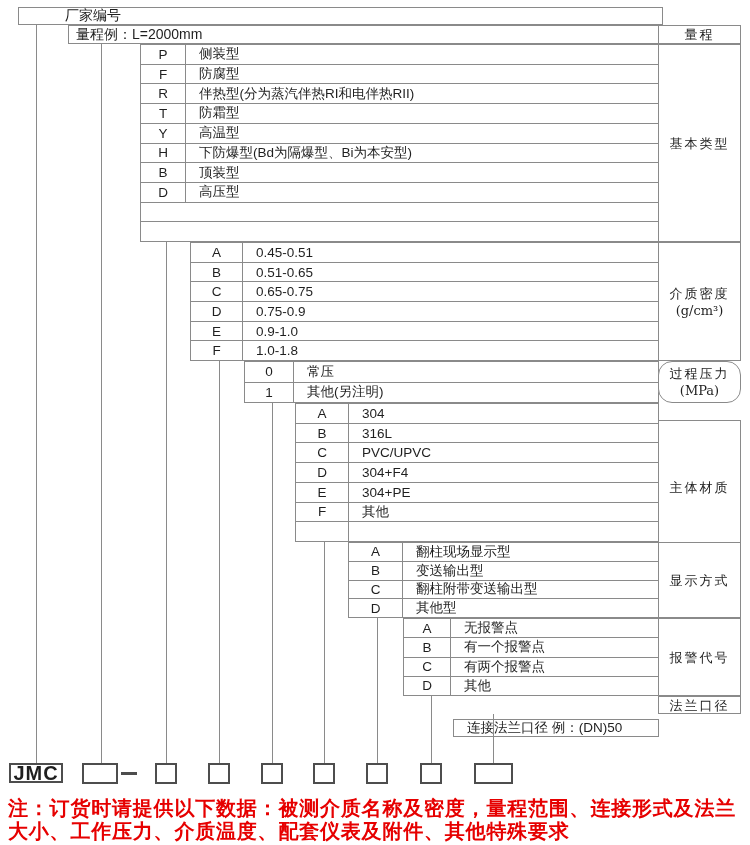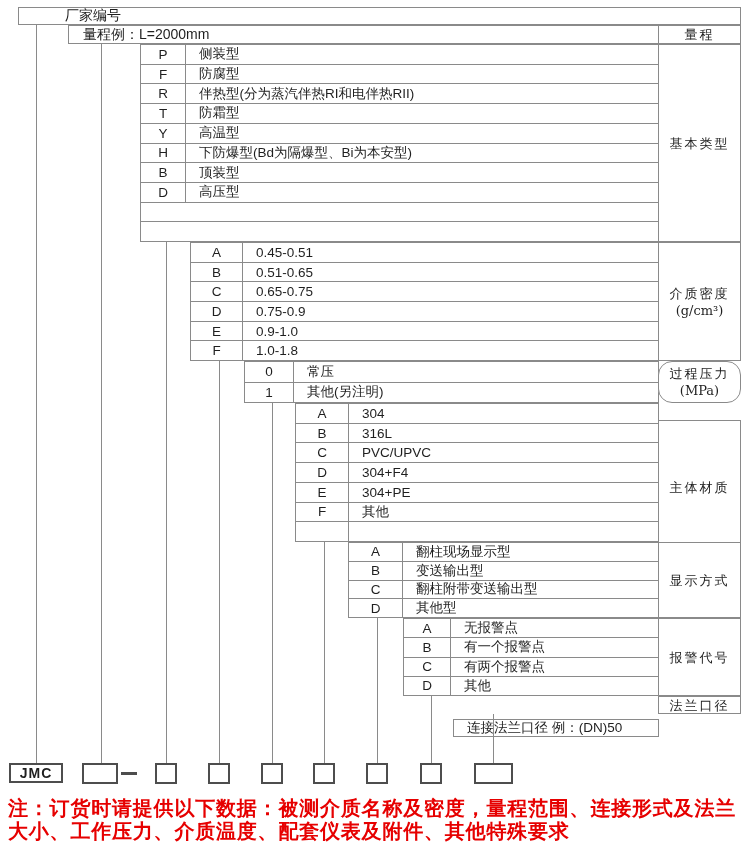--- a/index.html
+++ b/index.html
@@ -17,35 +17,35 @@
         border-right:1px solid #8a8a8a;box-sizing:border-box;font-size:13.5px;}
   .desc{flex:1;display:flex;align-items:center;padding-left:13px;font-size:13.5px;white-space:nowrap;}
   .lab{position:absolute;left:658px;width:83px;border:1px solid #8a8a8a;box-sizing:border-box;
        background:#fff;display:flex;flex-direction:column;align-items:center;justify-content:center;
        font-family:"DejaVu Serif",serif;font-size:13px;letter-spacing:2px;line-height:17px;white-space:nowrap;}
   .lab .unit{letter-spacing:0;}
   .vline{position:absolute;width:1px;background:#8a8a8a;}
   .cbox{position:absolute;top:763px;height:21px;border:2px solid #4d4d4d;box-sizing:border-box;background:#fff;}
   .jmc{position:absolute;left:9px;top:763px;width:54px;height:20px;border:2px solid #4d4d4d;
        box-sizing:border-box;display:flex;align-items:center;justify-content:center;
-       font-size:14px;font-weight:bold;letter-spacing:1px;}
+       font-size:20px;font-weight:bold;letter-spacing:1px;}
   .dash{position:absolute;left:121px;top:772px;width:16px;height:3px;background:#4d4d4d;}
   .note{position:absolute;left:8px;top:797px;width:740px;color:#e60000;font-weight:bold;
         font-size:20px;line-height:23px;letter-spacing:0.8px;}
 </style>
 </head>
 <body>
 
 <div id="stage">
 
-  <div class="bx hdr" style="left:18px;top:7px;width:723px;height:18px;padding-left:46px;">
+  <div class="bx hdr" style="left:18px;top:7px;width:645px;height:18px;padding-left:46px;">
     <span>厂家编号</span>
   </div>
 
-  <div class="bx hdr" style="left:68px;top:25px;width:591px;height:19px;padding-left:14px;">
+  <div class="bx hdr" style="left:68px;top:25px;width:591px;height:19px;padding-left:7px;">
     <span>量程例：L=2000mm</span>
   </div>
   <div class="lab" style="top:25px;height:19px;">
     <span>量程</span>
   </div>
 
   <div class="sec" style="left:140px;top:44px;width:519px;height:198px;--cw:45px;">
     <div class="row">
       <div class="code">P</div>
       <div class="desc">侧装型</div>

